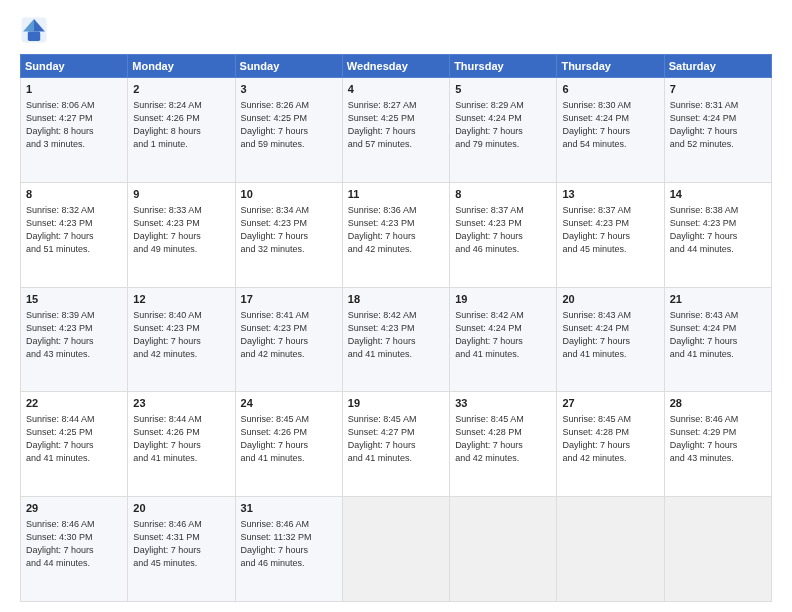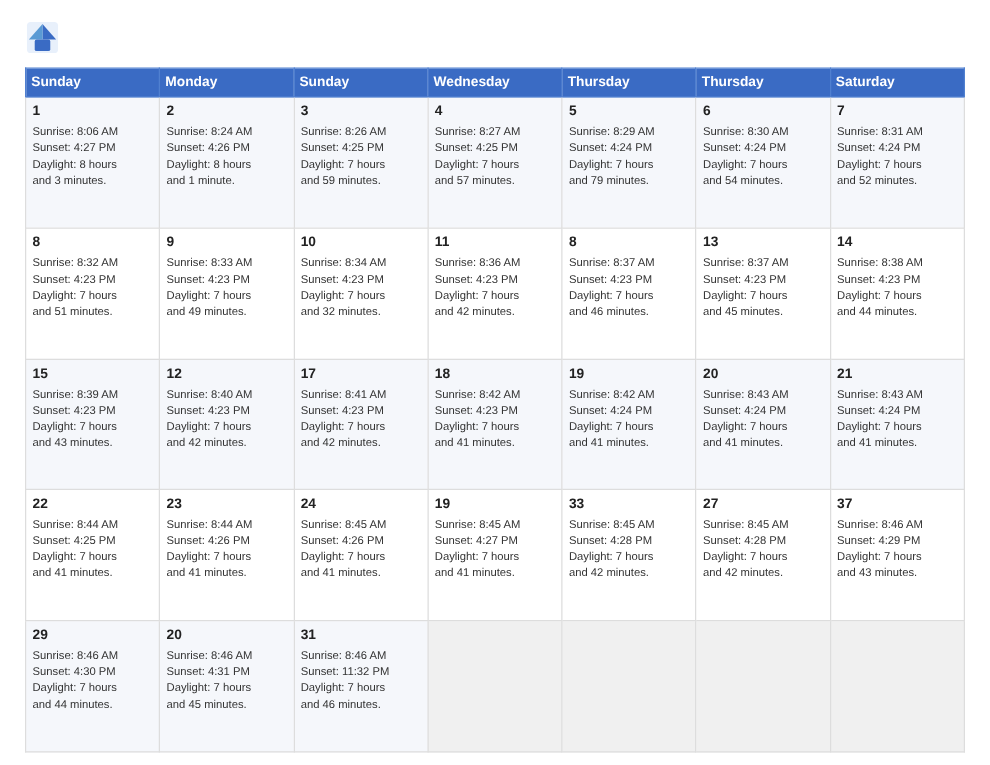--- a/index.html
+++ b/index.html
@@ -160,21 +160,21 @@
           <td><span class="day-num">20</span><span>Sunrise: 8:43 AM</span><br><span>Sunset: 4:24 PM</span><br><span>Daylight: 7 hours</span><br><span>and 41 minutes.</span><br></td>
           <td><span class="day-num">21</span><span>Sunrise: 8:43 AM</span><br><span>Sunset: 4:24 PM</span><br><span>Daylight: 7 hours</span><br><span>and 41 minutes.</span><br></td>
         </tr>
         <tr>
           <td><span class="day-num">22</span><span>Sunrise: 8:44 AM</span><br><span>Sunset: 4:25 PM</span><br><span>Daylight: 7 hours</span><br><span>and 41 minutes.</span><br></td>
           <td><span class="day-num">23</span><span>Sunrise: 8:44 AM</span><br><span>Sunset: 4:26 PM</span><br><span>Daylight: 7 hours</span><br><span>and 41 minutes.</span><br></td>
           <td><span class="day-num">24</span><span>Sunrise: 8:45 AM</span><br><span>Sunset: 4:26 PM</span><br><span>Daylight: 7 hours</span><br><span>and 41 minutes.</span><br></td>
           <td><span class="day-num">19</span><span>Sunrise: 8:45 AM</span><br><span>Sunset: 4:27 PM</span><br><span>Daylight: 7 hours</span><br><span>and 41 minutes.</span><br></td>
           <td><span class="day-num">33</span><span>Sunrise: 8:45 AM</span><br><span>Sunset: 4:28 PM</span><br><span>Daylight: 7 hours</span><br><span>and 42 minutes.</span><br></td>
           <td><span class="day-num">27</span><span>Sunrise: 8:45 AM</span><br><span>Sunset: 4:28 PM</span><br><span>Daylight: 7 hours</span><br><span>and 42 minutes.</span><br></td>
-          <td><span class="day-num">37</span><span>Sunrise: 8:46 AM</span><br><span>Sunset: 4:29 PM</span><br><span>Daylight: 7 hours</span><br><span>and 43 minutes.</span><br></td>
+          <td><span class="day-num">28</span><span>Sunrise: 8:46 AM</span><br><span>Sunset: 4:29 PM</span><br><span>Daylight: 7 hours</span><br><span>and 43 minutes.</span><br></td>
         </tr>
         <tr>
           <td><span class="day-num">29</span><span>Sunrise: 8:46 AM</span><br><span>Sunset: 4:30 PM</span><br><span>Daylight: 7 hours</span><br><span>and 44 minutes.</span><br></td>
           <td><span class="day-num">20</span><span>Sunrise: 8:46 AM</span><br><span>Sunset: 4:31 PM</span><br><span>Daylight: 7 hours</span><br><span>and 45 minutes.</span><br></td>
           <td><span class="day-num">31</span><span>Sunrise: 8:46 AM</span><br><span>Sunset: 11:32 PM</span><br><span>Daylight: 7 hours</span><br><span>and 46 minutes.</span><br></td>
           <td class="cell-empty"></td>
           <td class="cell-empty"></td>
           <td class="cell-empty"></td>
           <td class="cell-empty"></td>
         </tr>

